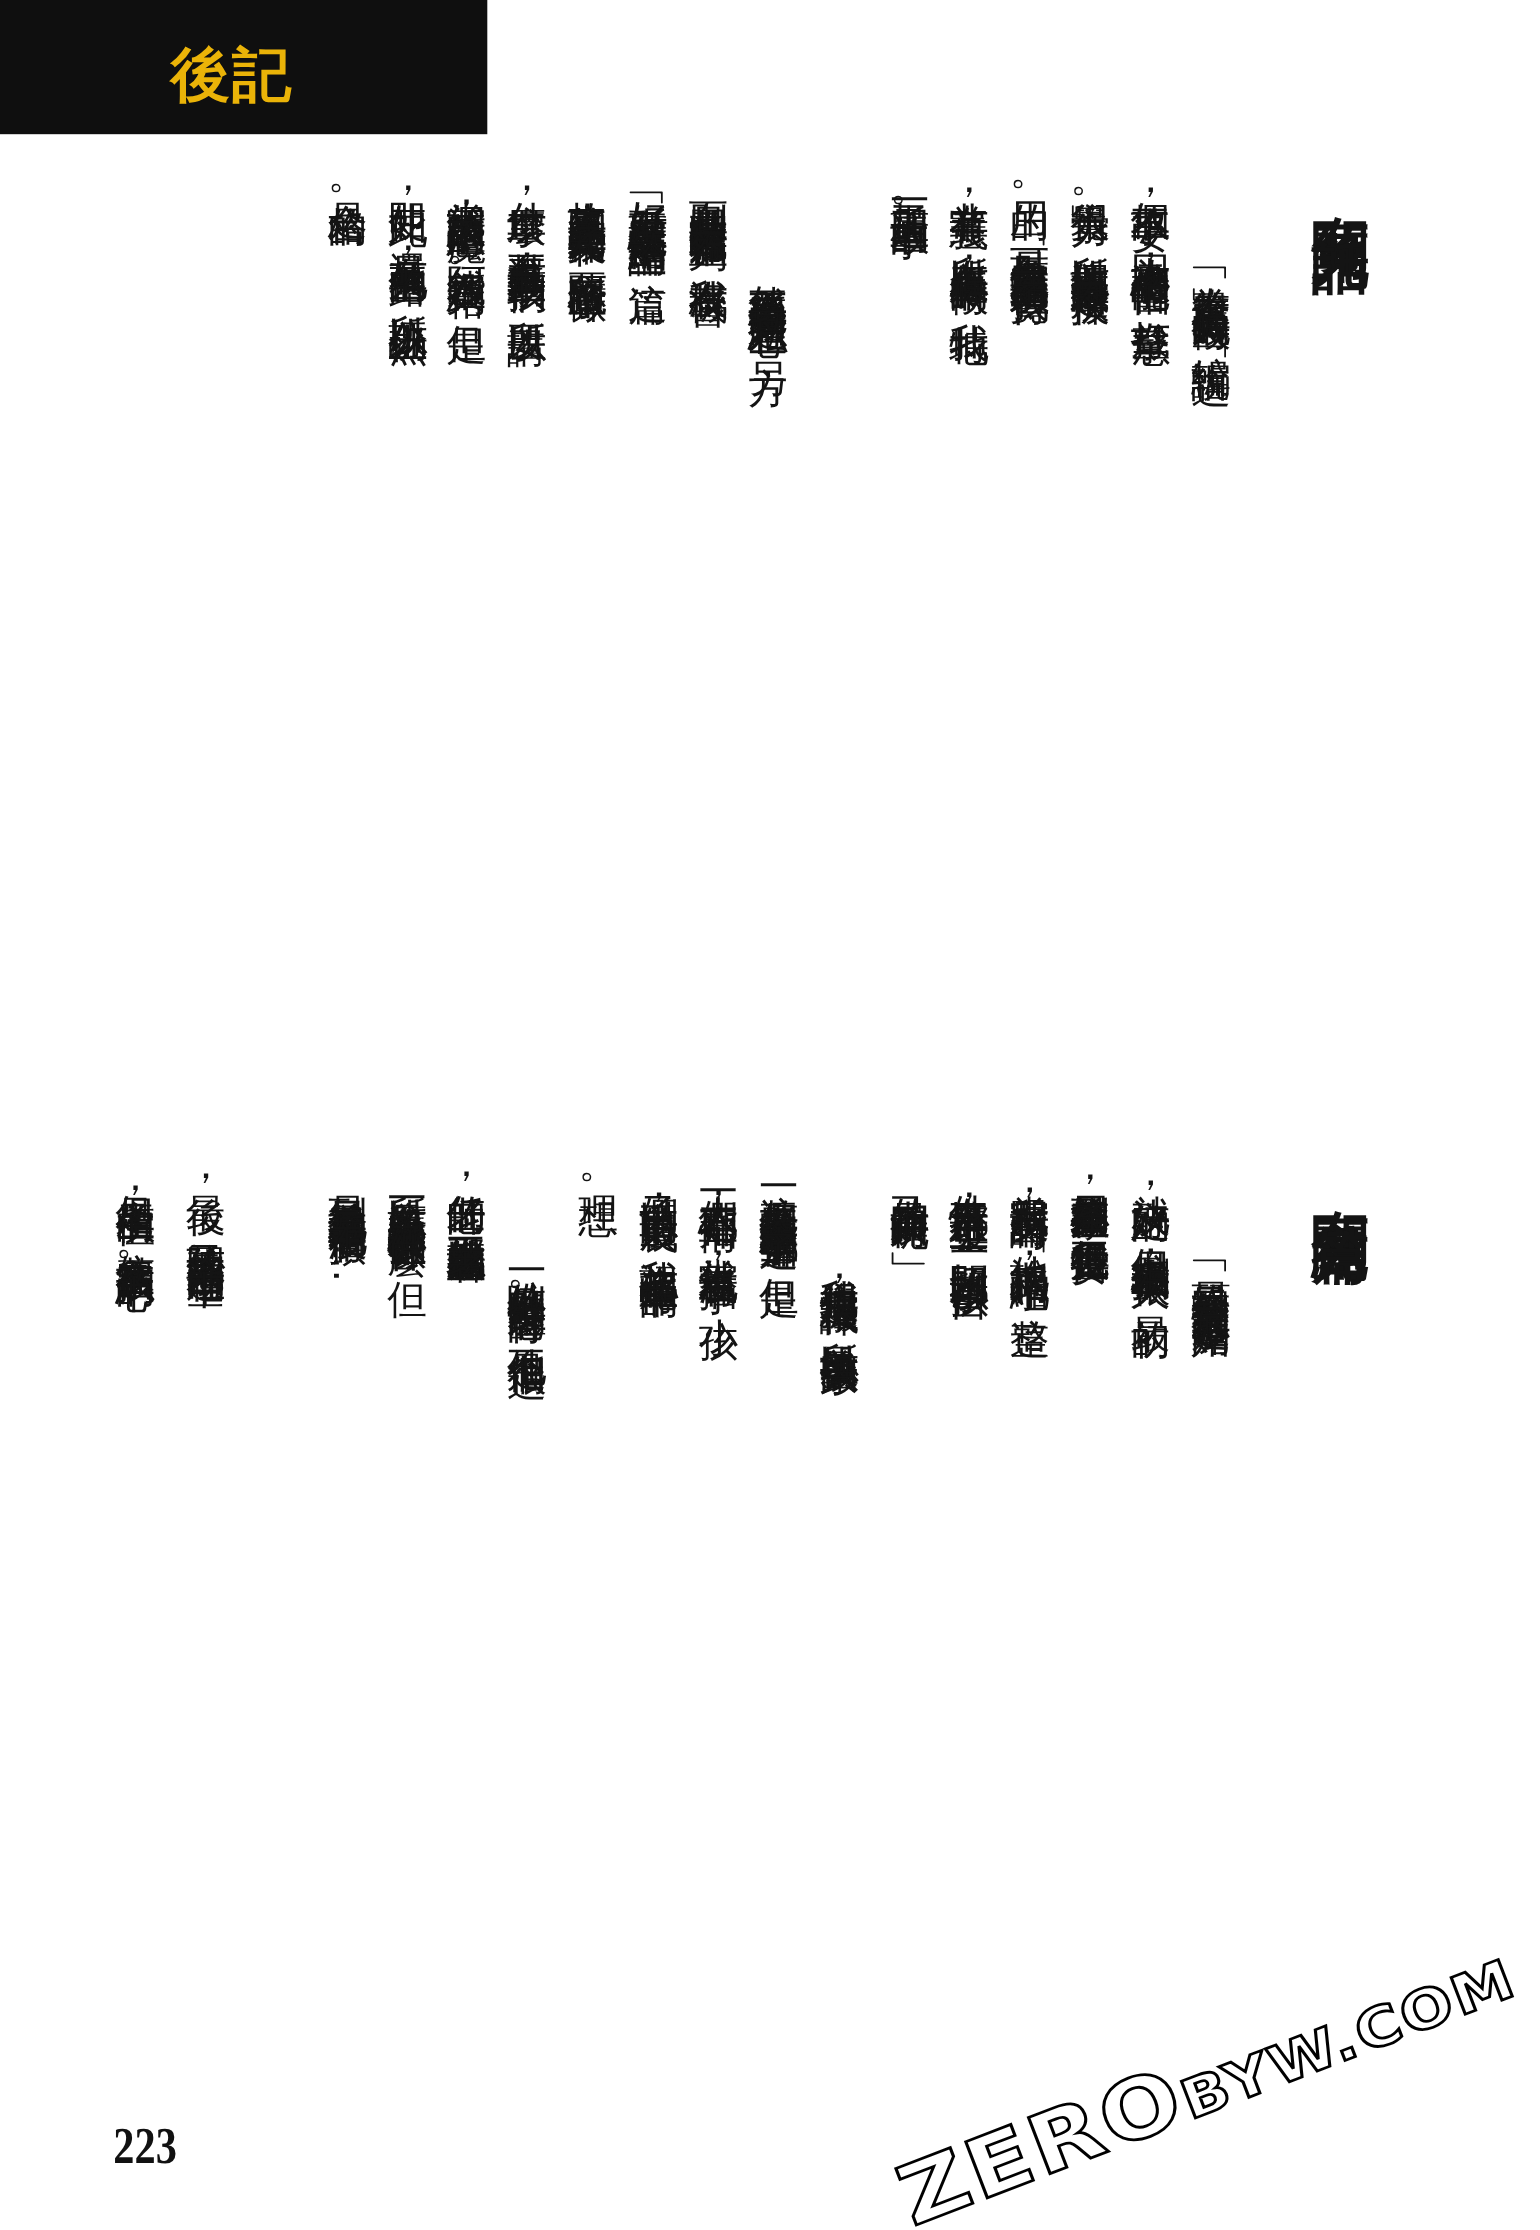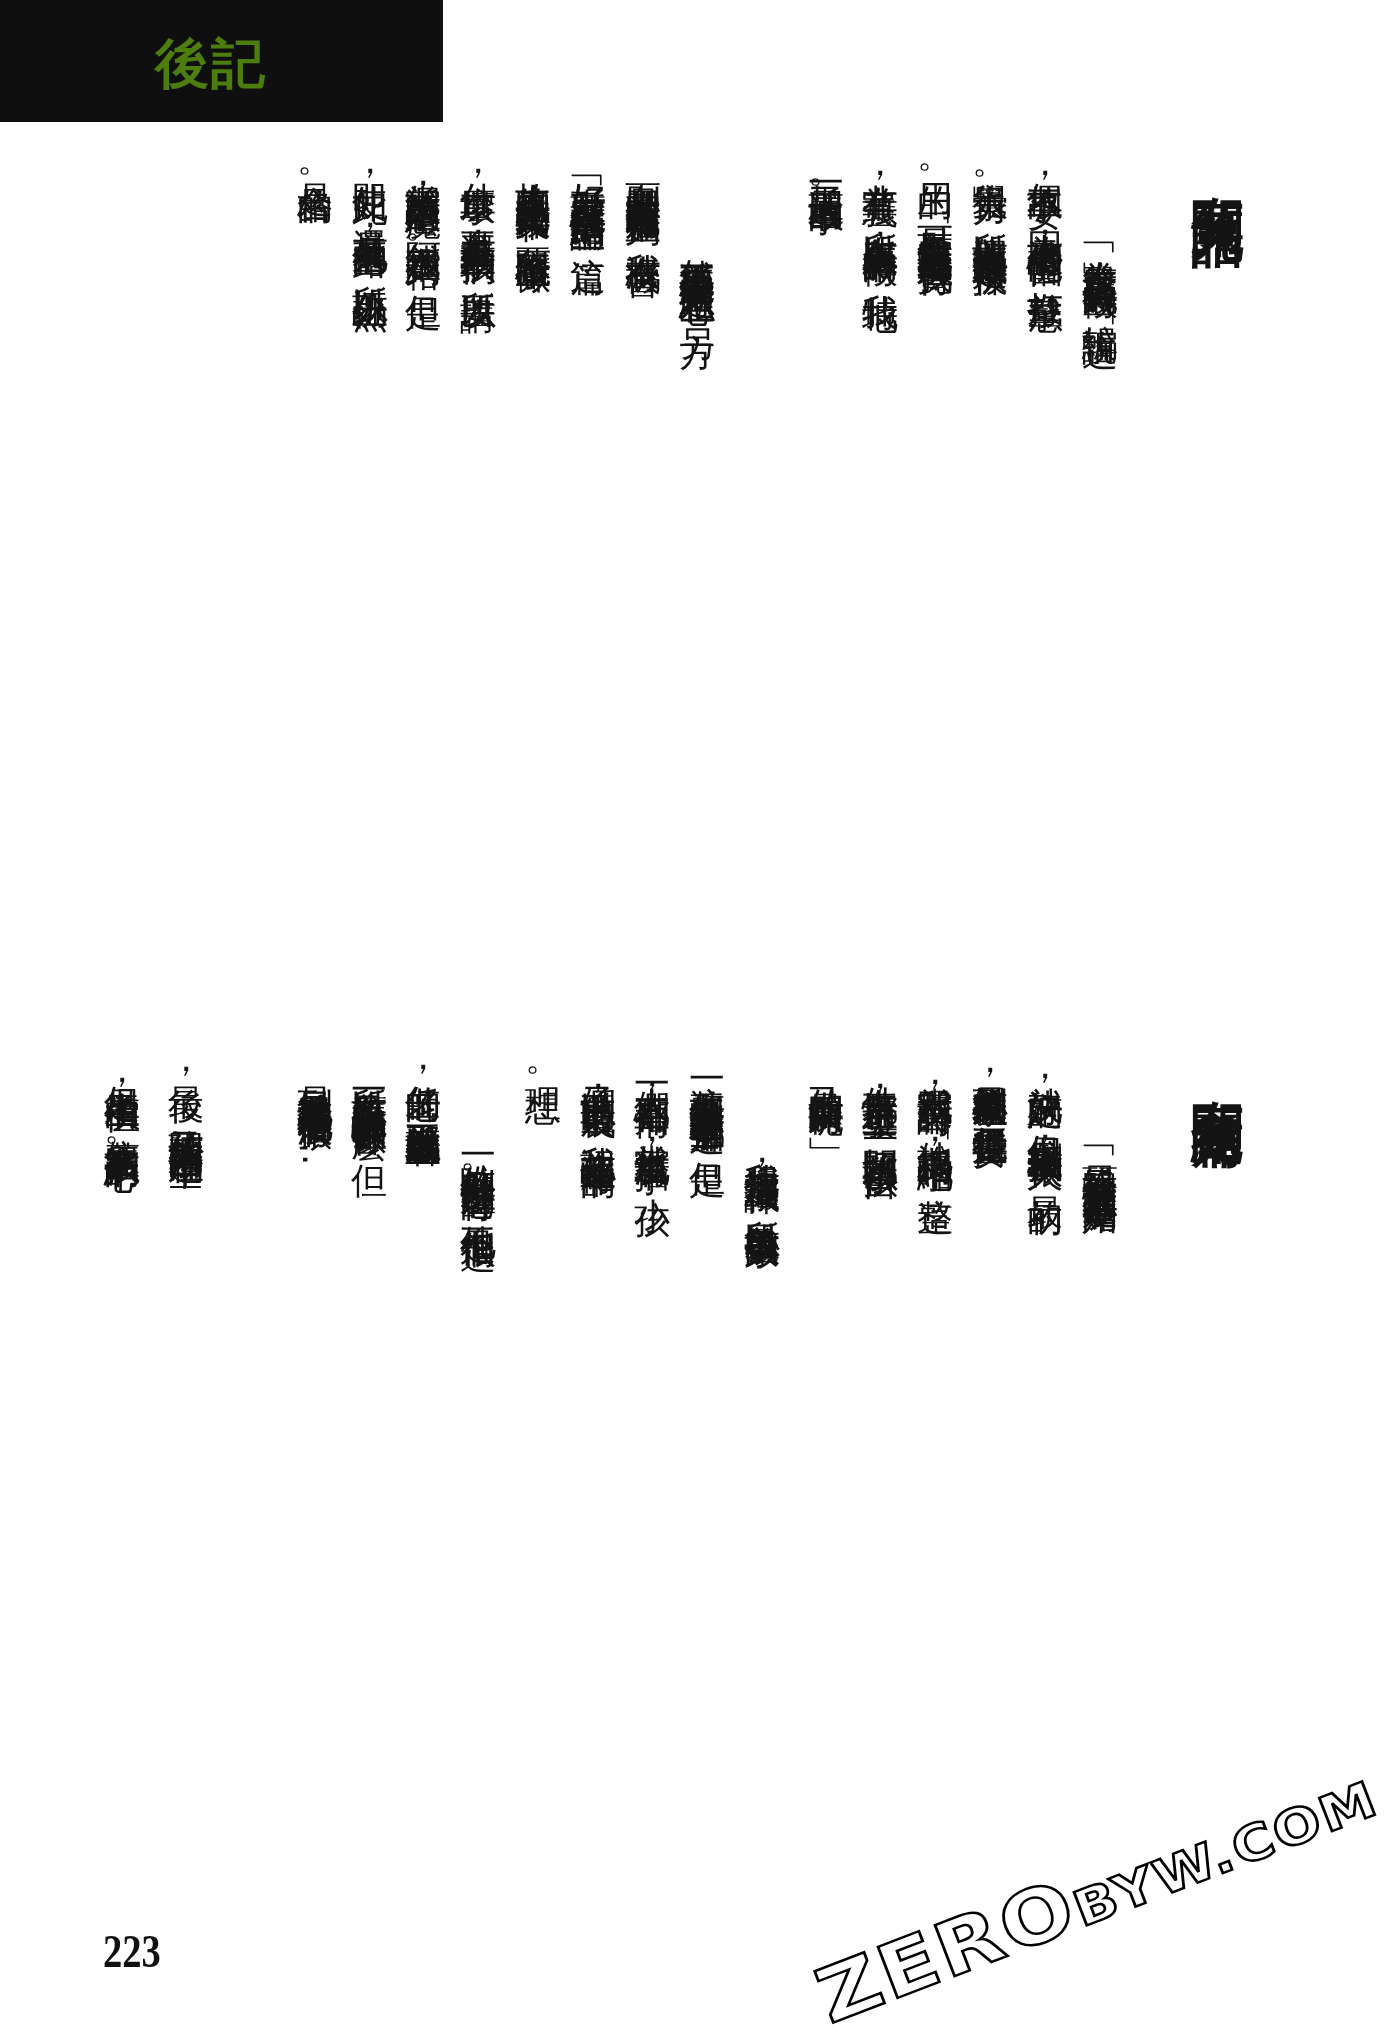--- a/index.html
+++ b/index.html
@@ -14,26 +14,26 @@
     }
     .header-box {
       position: absolute;
       left: 0; top: 0;
       width: 443px; height: 122px;
       background: #0f0f0f;
     }
     .header-title {
       position: absolute;
       left: 155px; top: 41px;
-      font-family: Liberation Mono, monospace;
+      font-family: Liberation Sans, sans-serif;
       font-weight: bold;
       font-size: 54px;
       line-height: 54px;
       letter-spacing: 2px;
-      color: #4d7c0f;
+      color: #eab308;
       white-space: nowrap;
     }
     .vcol {
       position: absolute;
       writing-mode: vertical-rl;
       text-orientation: mixed;
       white-space: nowrap;
       font-family: "DejaVu Sans", sans-serif;
       color: #141414;
     }

